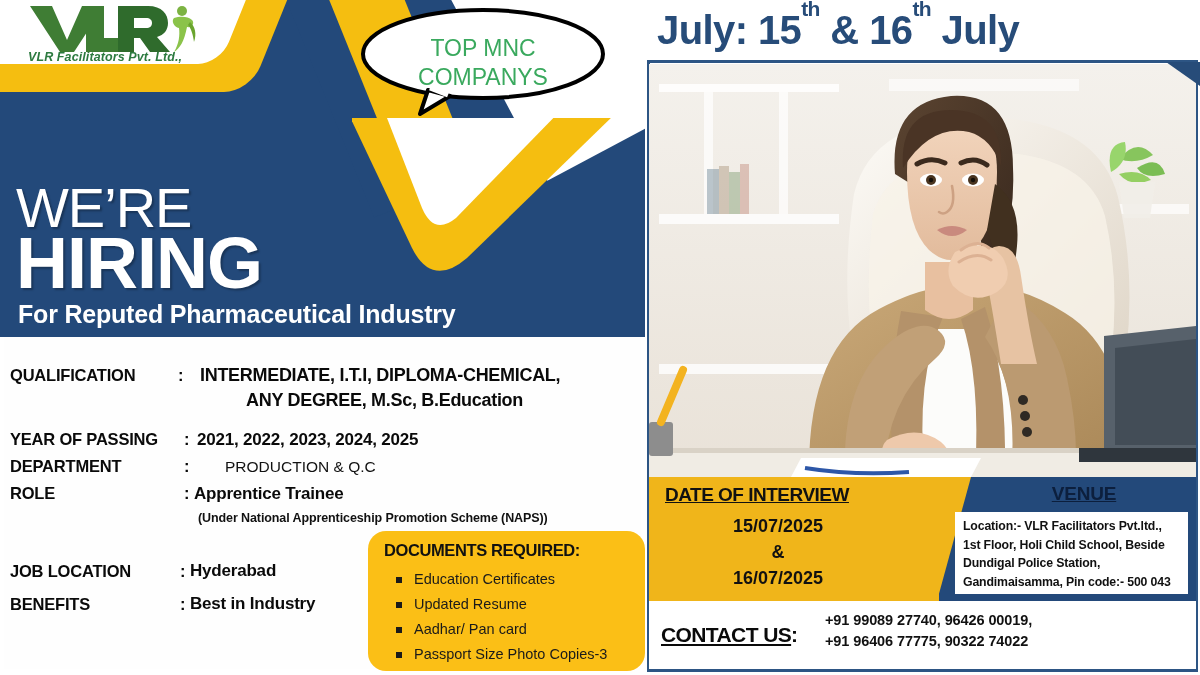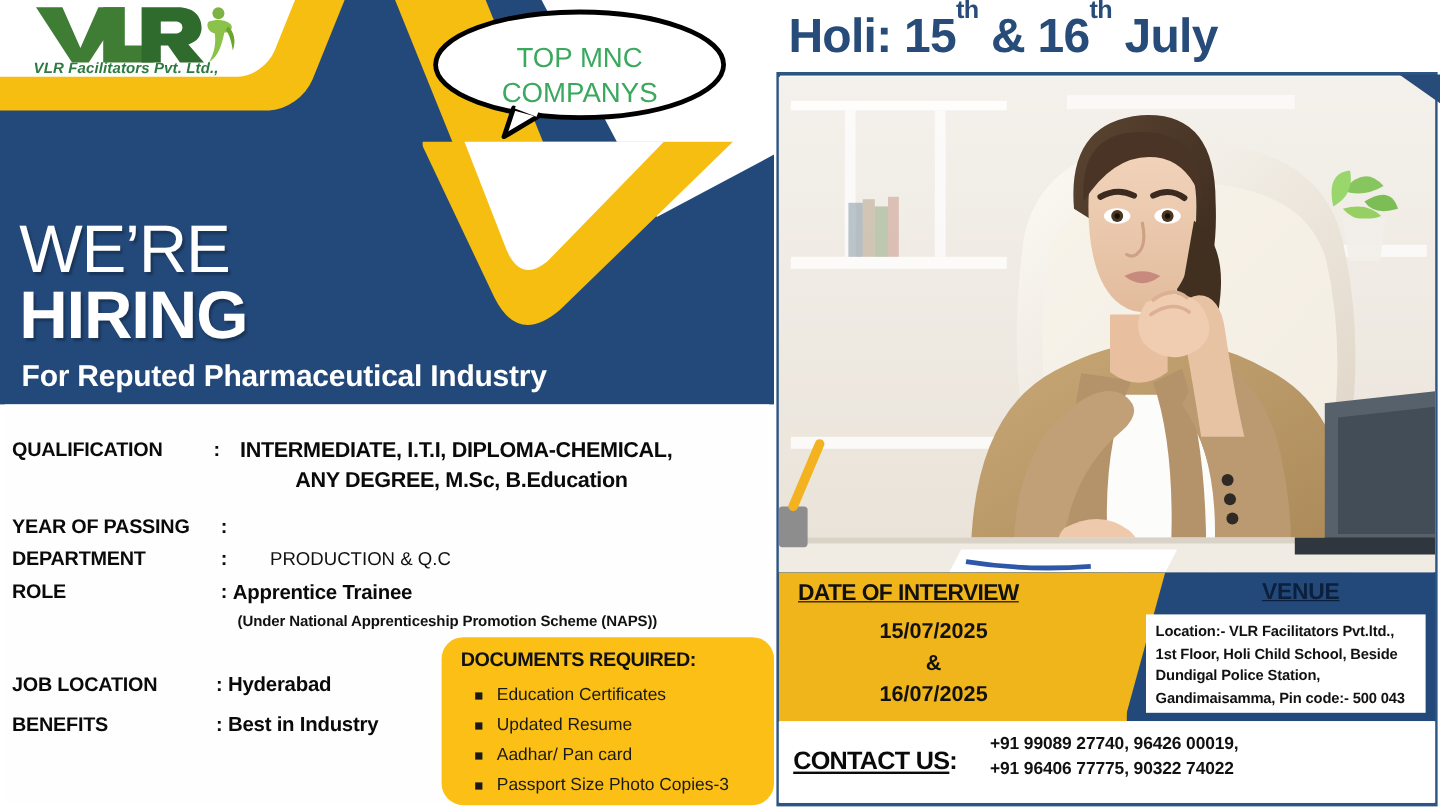--- a/index.html
+++ b/index.html
@@ -30,21 +30,21 @@
   #bubble{position:absolute;left:358px;top:6px;width:250px;height:110px;}
   .bubble-txt{position:absolute;left:0;top:28px;width:250px;text-align:center;color:#3aa95e;
       font-size:23px;line-height:29px;font-family:"Liberation Sans",sans-serif;}
 
   
   .chev{position:absolute;left:352px;top:118px;width:300px;height:230px;overflow:hidden;}
 
   .hiring-wrap{position:absolute;left:16px;top:182px;}
   .hiring1{font-size:56px;font-weight:normal;color:#ffffff;letter-spacing:-1px;line-height:52px;
       text-shadow:2px 2px 2px rgba(0,0,0,.28);font-family:"Liberation Sans",sans-serif;}
-  .hiring2{font-size:56px;font-weight:bold;color:#ffffff;letter-spacing:-1px;line-height:58px;
+  .hiring2{font-size:72px;font-weight:bold;color:#ffffff;letter-spacing:-1px;line-height:58px;
       text-shadow:2px 2px 2px rgba(0,0,0,.28);font-family:"Liberation Sans",sans-serif;}
   .subtitle{position:absolute;left:18px;top:300px;font-size:25px;font-weight:bold;color:#ffffff;
       letter-spacing:-.2px;}
 
   .white-body{position:absolute;left:4px;top:337px;width:637px;height:332px;background:#fefefe;}
   .lbl{position:absolute;font-size:16.5px;font-weight:bold;color:#0a0a0a;letter-spacing:-.2px;}
   .colon{position:absolute;font-size:16.5px;font-weight:bold;color:#0a0a0a;}
   .val{position:absolute;font-size:17px;font-weight:bold;color:#0a0a0a;letter-spacing:-.2px;}
   .val-thin{position:absolute;font-size:15.5px;font-weight:500;color:#111111;letter-spacing:0px;}
   .qual-big{position:absolute;font-size:18px;font-weight:bold;color:#0a0a0a;letter-spacing:-.3px;line-height:26px;}
@@ -150,20 +150,21 @@
 
     <div class="white-body"></div>
 
     <div class="lbl" style="left:10px;top:366px;">QUALIFICATION</div>
     <div class="colon" style="left:178px;top:366px;">:</div>
     <div class="qual-big" style="left:200px;top:362px;">INTERMEDIATE, I.T.I, DIPLOMA-CHEMICAL,</div>
     <div class="qual-big" style="left:246px;top:387px;">ANY DEGREE, M.Sc, B.Education</div>
 
     <div class="lbl" style="left:10px;top:430px;">YEAR OF PASSING</div>
     <div class="colon" style="left:184px;top:430px;">:</div>
+    <div class="val" style="left:197px;top:430px;">2021, 2022, 2023, 2024, 2025</div>
 
     <div class="lbl" style="left:10px;top:457px;">DEPARTMENT</div>
     <div class="colon" style="left:184px;top:457px;">:</div>
     <div class="val-thin" style="left:201px;top:458px;margin-left:24px;">PRODUCTION &amp; Q.C</div>
 
     <div class="lbl" style="left:10px;top:484px;">ROLE</div>
     <div class="colon" style="left:184px;top:484px;">:</div>
     <div class="val" style="left:194px;top:484px;">Apprentice Trainee</div>
     <div class="naps" style="left:198px;top:511px;">(Under National Apprenticeship Promotion Scheme (NAPS))</div>
 
@@ -181,21 +182,21 @@
         <li>Education Certificates</li>
         <li>Updated Resume</li>
         <li>Aadhar/ Pan card</li>
         <li>Passport Size Photo Copies-3</li>
       </ul>
     </div>
   </div>
 
   <div id="right-panel">
 
-    <div class="date-head"><span>Holi: </span><span>15</span><sup>th</sup><span> &amp; </span><span>16</span><sup>th</sup><span> July</span></div>
+    <div class="date-head"><span>July: </span><span>15</span><sup>th</sup><span> &amp; </span><span>16</span><sup>th</sup><span> July</span></div>
 
     <div class="rframe"></div>
 
     <div id="photo">
       <svg width="547" height="413" viewBox="0 0 547 413">
         <defs>
           <linearGradient id="bgw" x1="0" y1="0" x2="0" y2="1">
             <stop offset="0%" stop-color="#f4f1ec"></stop>
               <stop offset="100%" stop-color="#e9e2d8"></stop>
           </linearGradient>

